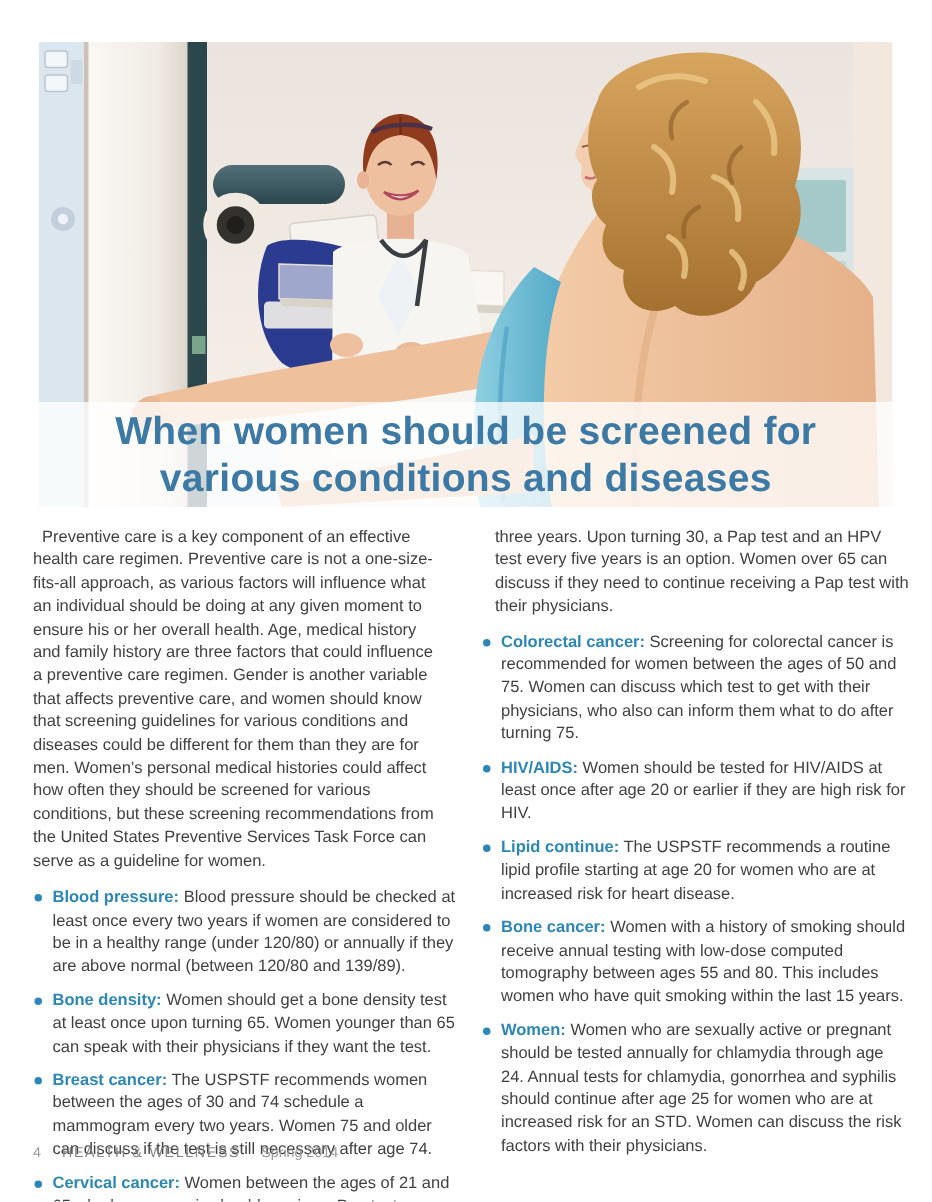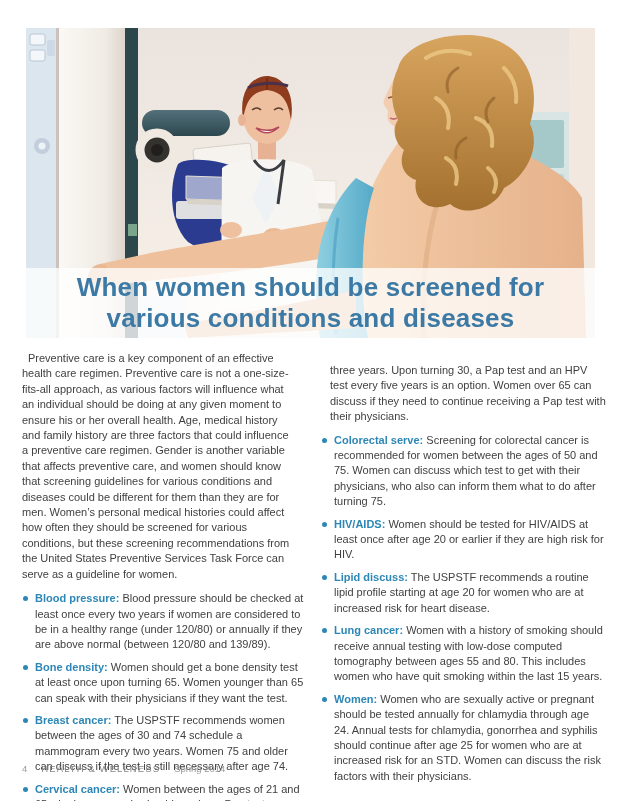--- a/index.html
+++ b/index.html
@@ -20,21 +20,21 @@
   h1.article-title{
     margin:0;text-align:center;font-weight:bold;
     font-size:26px;line-height:31px;color:#3c7aa5;letter-spacing:.2px;
   }
   h1.article-title span{display:block;}
 
   
   .columns{position:absolute;left:22px;top:351px;width:584px;display:flex;gap:14px;}
   .col{width:285px;font-size:11px;line-height:15.4px;color:#414141;}
   .intro{margin:0 12px 9px 0;text-indent:6px;}
-  .cont{margin:12px 0 8px 0;padding-left:9px;}
+  .cont{margin:0 0 8px 0;padding-left:9px;}
   ul.bullets{list-style:none;margin:0;padding:0;}
   ul.bullets li{position:relative;padding-left:13px;margin-bottom:7px;}
   .dot{position:absolute;left:1px;top:5px;width:5px;height:5px;border-radius:50%;background:#2d87b6;}
   .lbl{color:#2d87b6;font-weight:bold;}
 
   
   .footer{position:absolute;left:22px;top:763px;display:flex;align-items:baseline;gap:14px;
           font-size:9.5px;color:#9a9a9a;}
   .footer .mag{color:#868686;font-weight:normal;letter-spacing:1.1px;font-size:9.5px;}
 </style>
@@ -194,36 +194,36 @@
           <span>Women between the ages of 21 and 65 who have a cervix should receive a Pap test every</span>
         </li>
       </ul>
     </section>
 
     <section class="col">
       <p class="cont">three years. Upon turning 30, a Pap test and an HPV test every five years is an option. Women over 65 can discuss if they need to continue receiving a Pap test with their physicians.</p>
       <ul class="bullets">
         <li>
           <span class="dot"></span>
-          <b class="lbl">Colorectal serve:</b>
+          <b class="lbl">Colorectal cancer:</b>
           <span>Screening for colorectal cancer is recommended for women between the ages of 50 and 75. Women can discuss which test to get with their physicians, who also can inform them what to do after turning 75.</span>
         </li>
         <li>
           <span class="dot"></span>
           <b class="lbl">HIV/AIDS:</b>
           <span>Women should be tested for HIV/AIDS at least once after age 20 or earlier if they are high risk for HIV.</span>
         </li>
         <li>
           <span class="dot"></span>
-          <b class="lbl">Lipid discuss:</b>
+          <b class="lbl">Lipid continue:</b>
           <span>The USPSTF recommends a routine lipid profile starting at age 20 for women who are at increased risk for heart disease.</span>
         </li>
         <li>
           <span class="dot"></span>
-          <b class="lbl">Lung cancer:</b>
+          <b class="lbl">Bone cancer:</b>
           <span>Women with a history of smoking should receive annual testing with low-dose computed tomography between ages 55 and 80. This includes women who have quit smoking within the last 15 years.</span>
         </li>
         <li>
           <span class="dot"></span>
           <b class="lbl">Women:</b>
           <span>Women who are sexually active or pregnant should be tested annually for chlamydia through age 24. Annual tests for chlamydia, gonorrhea and syphilis should continue after age 25 for women who are at increased risk for an STD. Women can discuss the risk factors with their physicians.</span>
         </li>
       </ul>
     </section>
 

